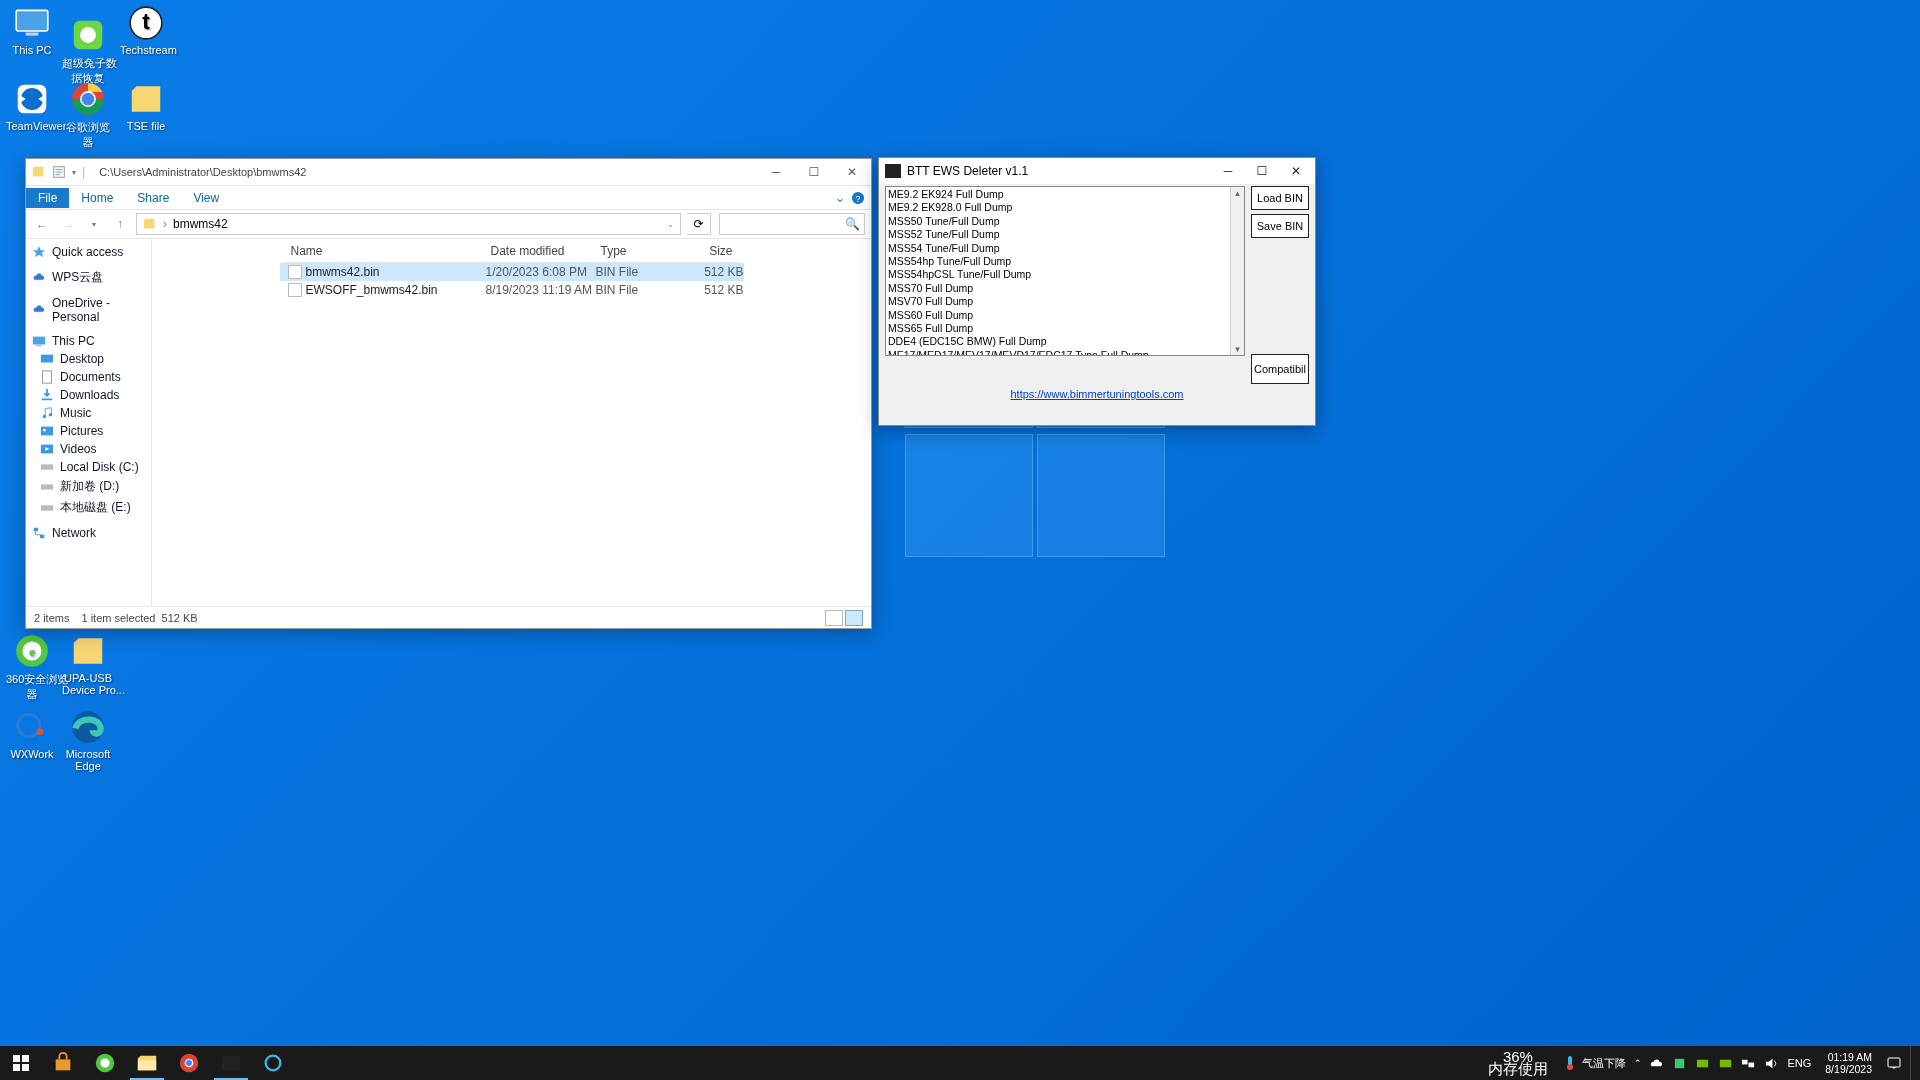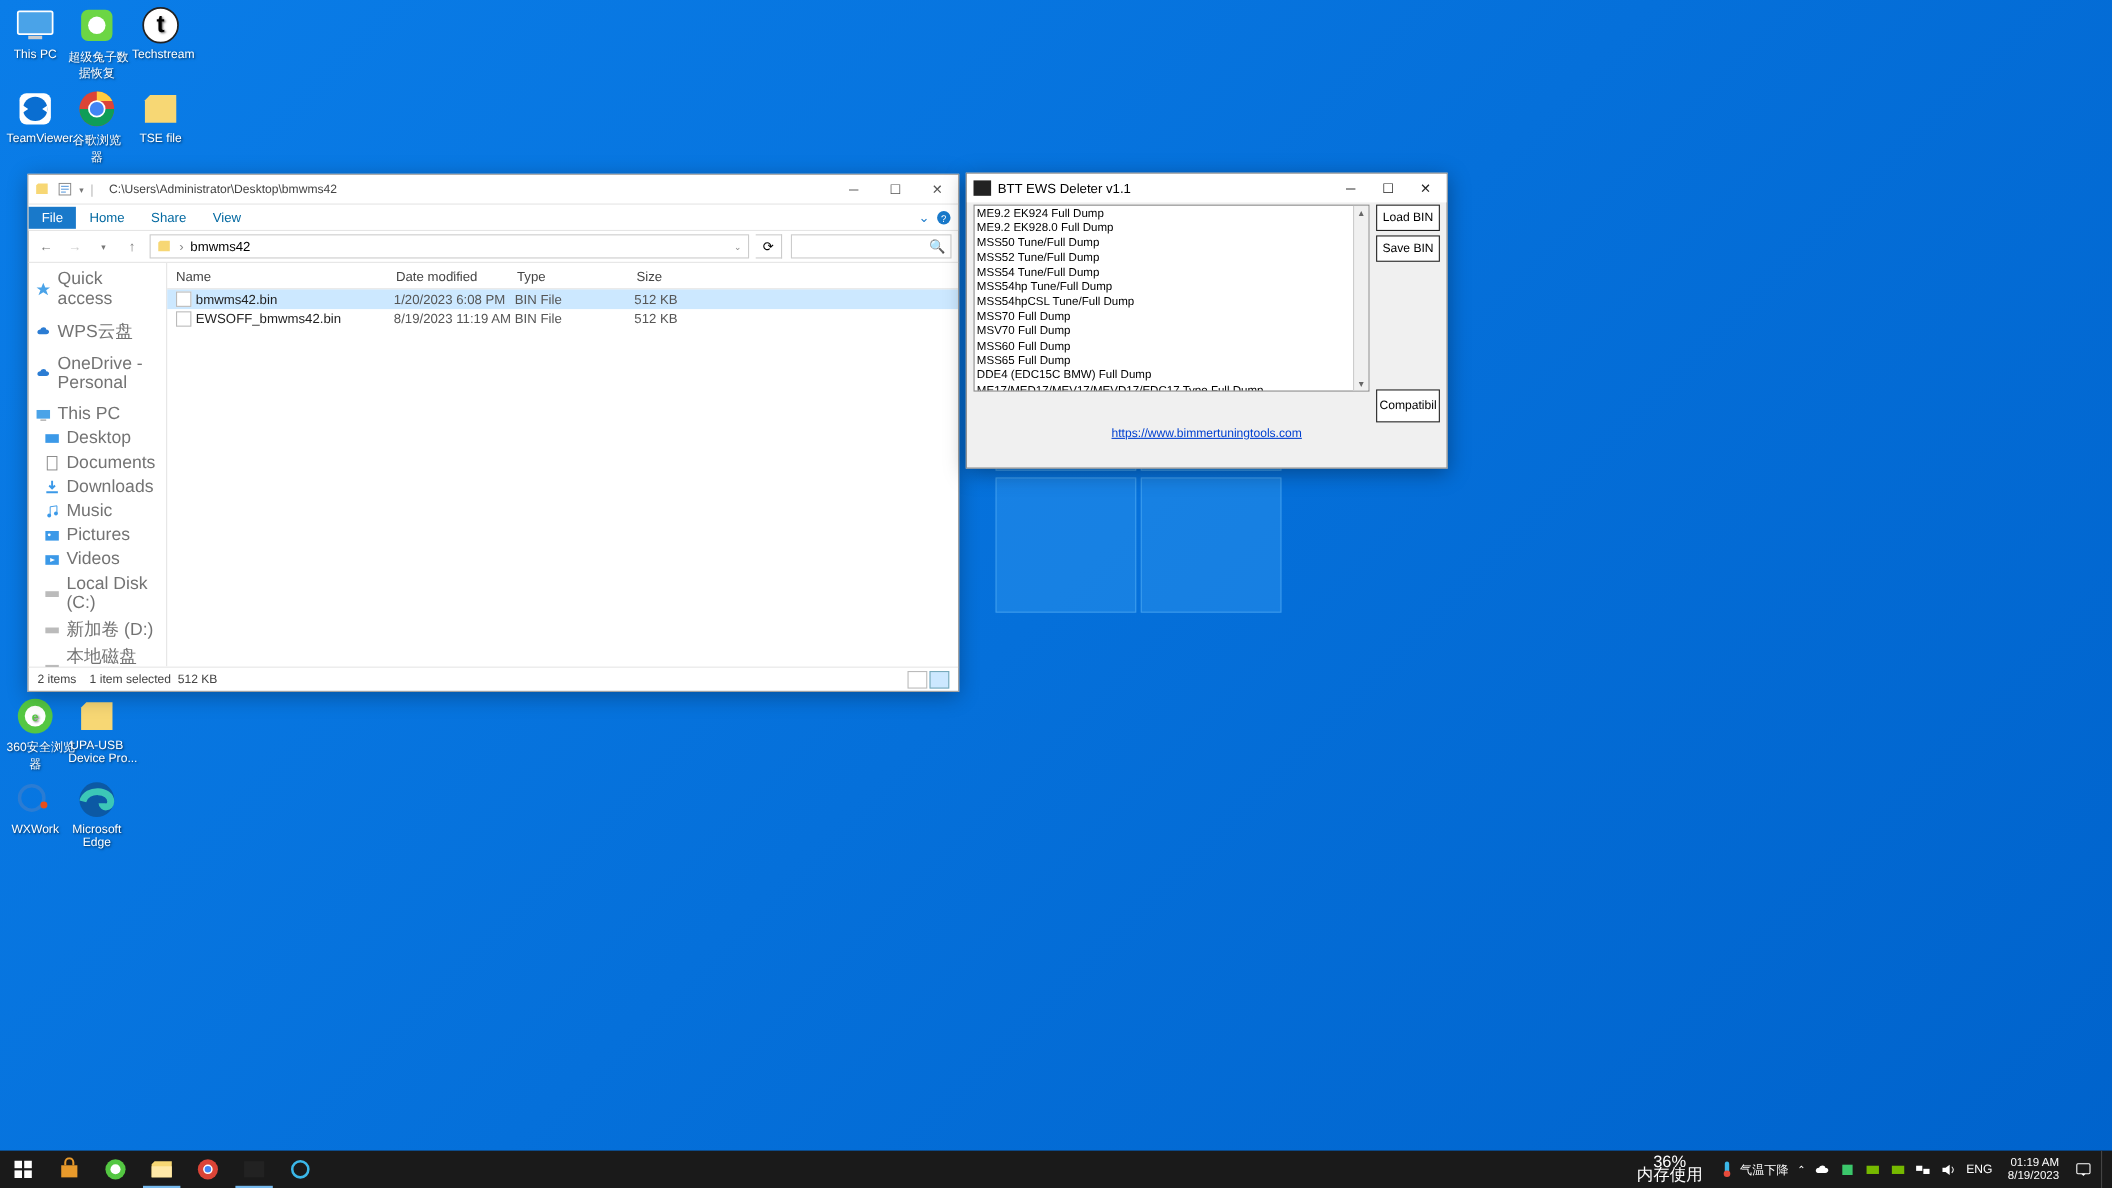--- a/index.html
+++ b/index.html
@@ -29,26 +29,26 @@
 .exp-ribbon .help { margin-left: auto; display: flex; align-items: center; padding-right: 6px; gap: 6px; color: #1979ca; }
 
 .exp-addr { height: 30px; border: 1px solid #e5e5e5; border-left: 0; border-right: 0; display: flex; align-items: center; padding: 2px 6px; gap: 6px; }
 .exp-addr .navbtn { width: 20px; height: 20px; display: flex; align-items: center; justify-content: center; color: #777; }
 .exp-addr .crumb { flex: 1; height: 22px; border: 1px solid #ccc; display: flex; align-items: center; padding: 0 6px; gap: 6px; font-size: 12px; }
 .exp-addr .refresh { width: 24px; height: 22px; border: 1px solid #ccc; border-left: 0; display: flex; align-items: center; justify-content: center; }
 .exp-addr .search { width: 146px; height: 22px; border: 1px solid #ccc; margin-left: 2px; display: flex; align-items: center; justify-content: flex-end; padding-right: 4px; color: #888; }
 
 .exp-body { flex: 1; display: flex; overflow: hidden; }
 .nav-pane { width: 126px; border-right: 1px solid #e5e5e5; overflow-y: auto; padding: 4px 0; }
-.nav-item { display: flex; align-items: center; gap: 6px; padding: 2px 4px 2px 14px; font-size: 16px; color: #737373; cursor: pointer; }
+.nav-item { display: flex; align-items: center; gap: 6px; padding: 2px 4px 2px 14px; font-size: 12px; color: #0f172a; cursor: pointer; }
 .nav-item.group { padding-left: 6px; }
 .nav-item .ico { width: 14px; height: 14px; flex-shrink: 0; }
 .nav-sep { height: 6px; }
 
-.file-pane { flex: 1; display: flex; flex-direction: column; }
+.file-pane { flex: 1; display: flex; flex-direction: column; align-items: center; }
 .cols { height: 24px; border-bottom: 1px solid #e5e5e5; display: flex; align-items: center; font-size: 12px; color: #444; }
 .cols span { padding-left: 8px; }
 .col-name { width: 200px; }
 .col-date { width: 110px; }
 .col-type { width: 88px; }
 .col-size { width: 60px; text-align: right; padding-right: 8px; }
 .sort-arrow { position: absolute; left: 248px; color: #888; font-size: 9px; }
 
 .rows { flex: 1; }
 .row { height: 18px; display: flex; align-items: center; font-size: 12px; color: #222; }
@@ -105,21 +105,21 @@
     <div></div>
     <div></div>
   </div>
 
 <div class="dicon" style="left:6px; top:4px;"><div class="glyph">
       <svg viewBox="0 0 24 24">
         <rect x="2" y="4" width="20" height="13" fill="#4aa3e8" stroke="#fff" rx="1"></rect>
         <rect x="8" y="18" width="8" height="2" fill="#ccc"></rect>
       </svg>
     </div><span>This PC</span></div>
-<div class="dicon" style="left:62px; top:4px;"><div class="glyph">
+<div class="dicon" style="left:62px; top:16px;"><div class="glyph">
       <svg viewBox="0 0 24 24">
         <rect x="3" y="3" width="18" height="18" rx="4" fill="#6cd644"></rect>
         <circle cx="12" cy="12" r="5" fill="#fff"></circle>
       </svg>
     </div><span style="white-space:pre;">超级兔子数
 据恢复</span></div>
 <div class="dicon" style="left:120px; top:4px;"><div class="glyph">
       <svg viewBox="0 0 24 24">
         <circle cx="12" cy="12" r="10" fill="#fff" stroke="#222"></circle>
         <text x="12" y="16" font-size="14" text-anchor="middle" font-weight="bold">t</text>

